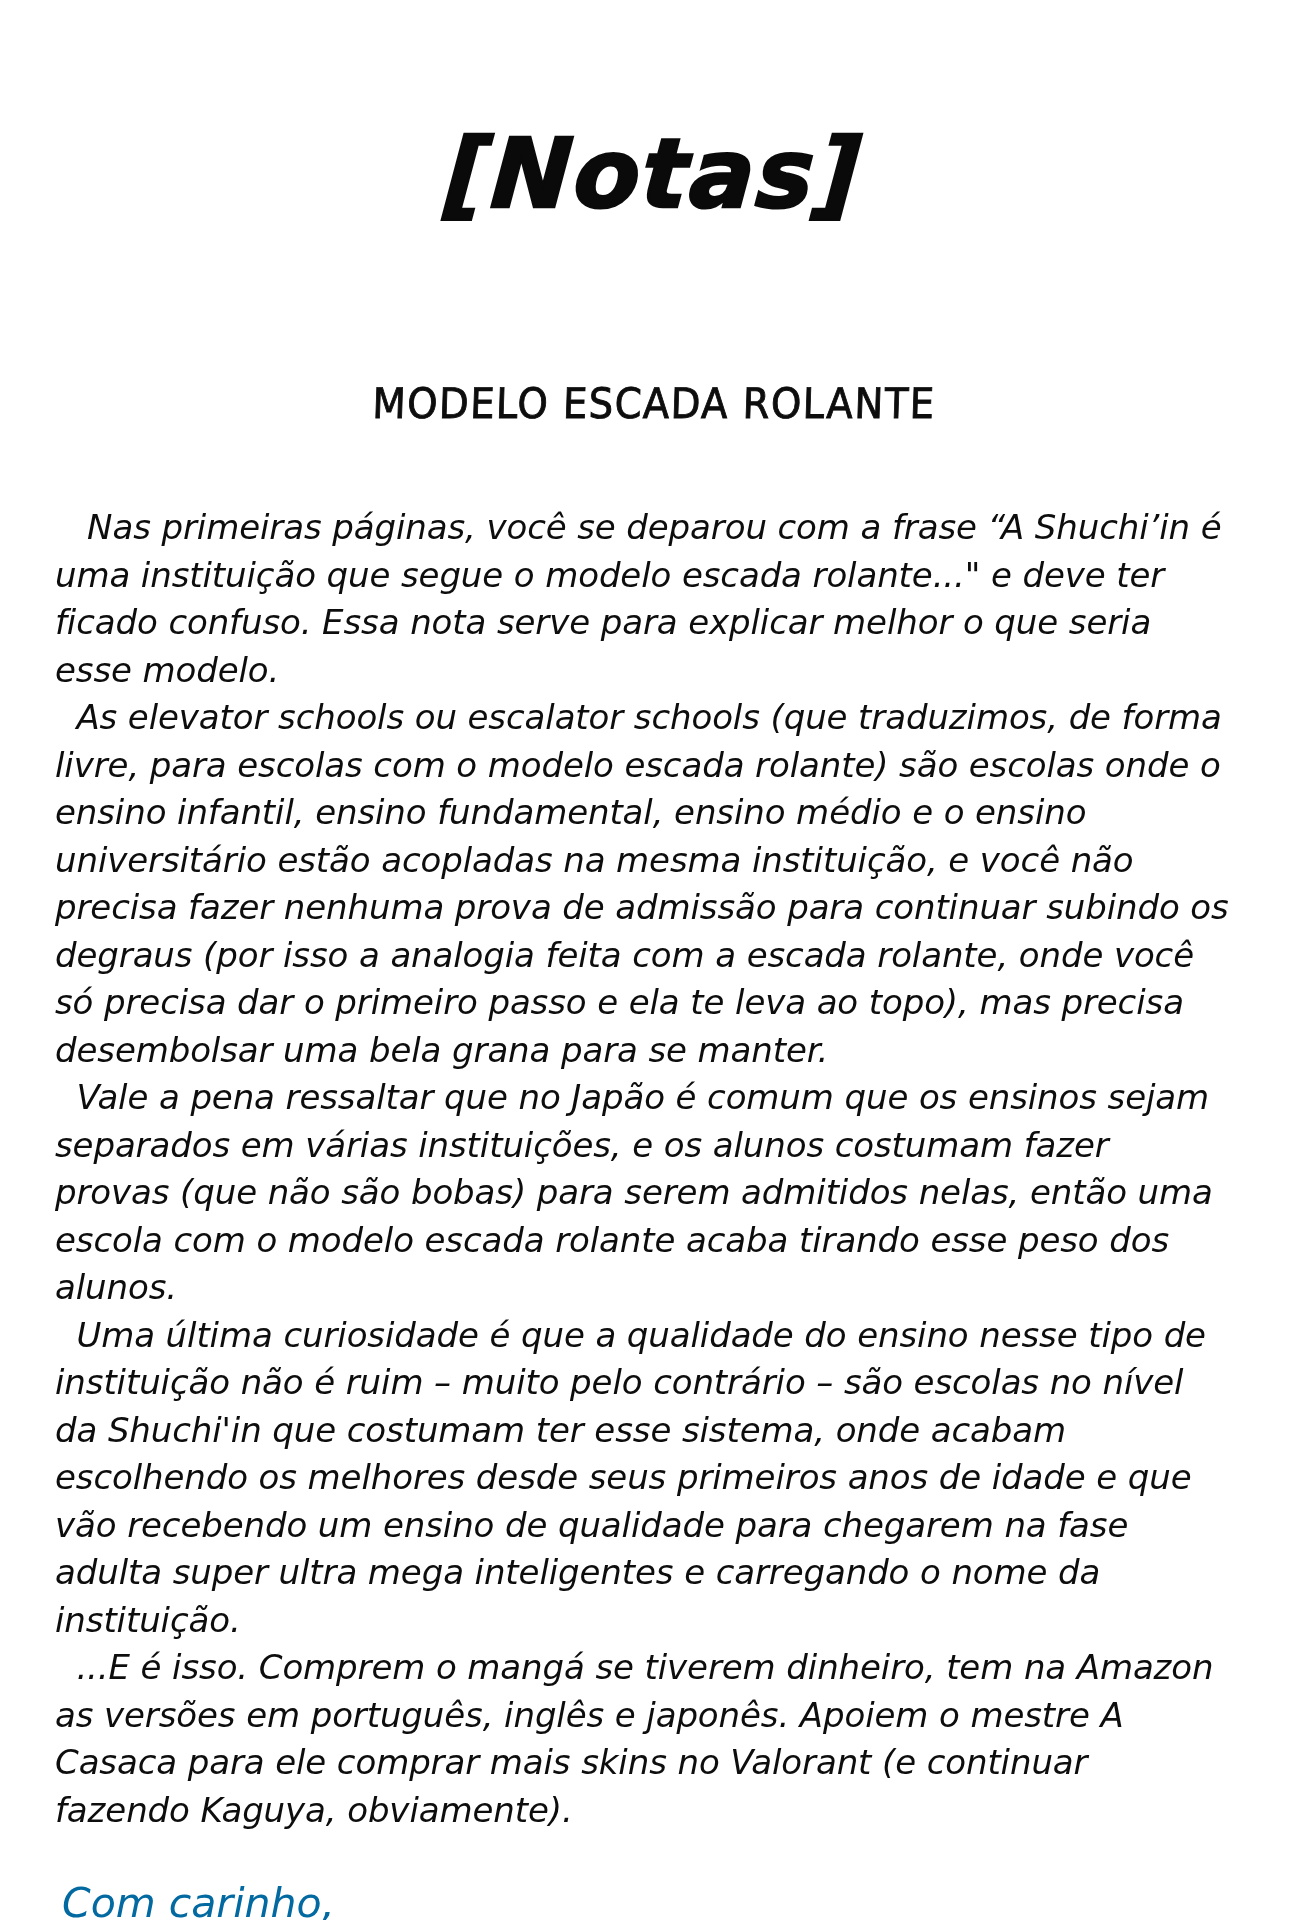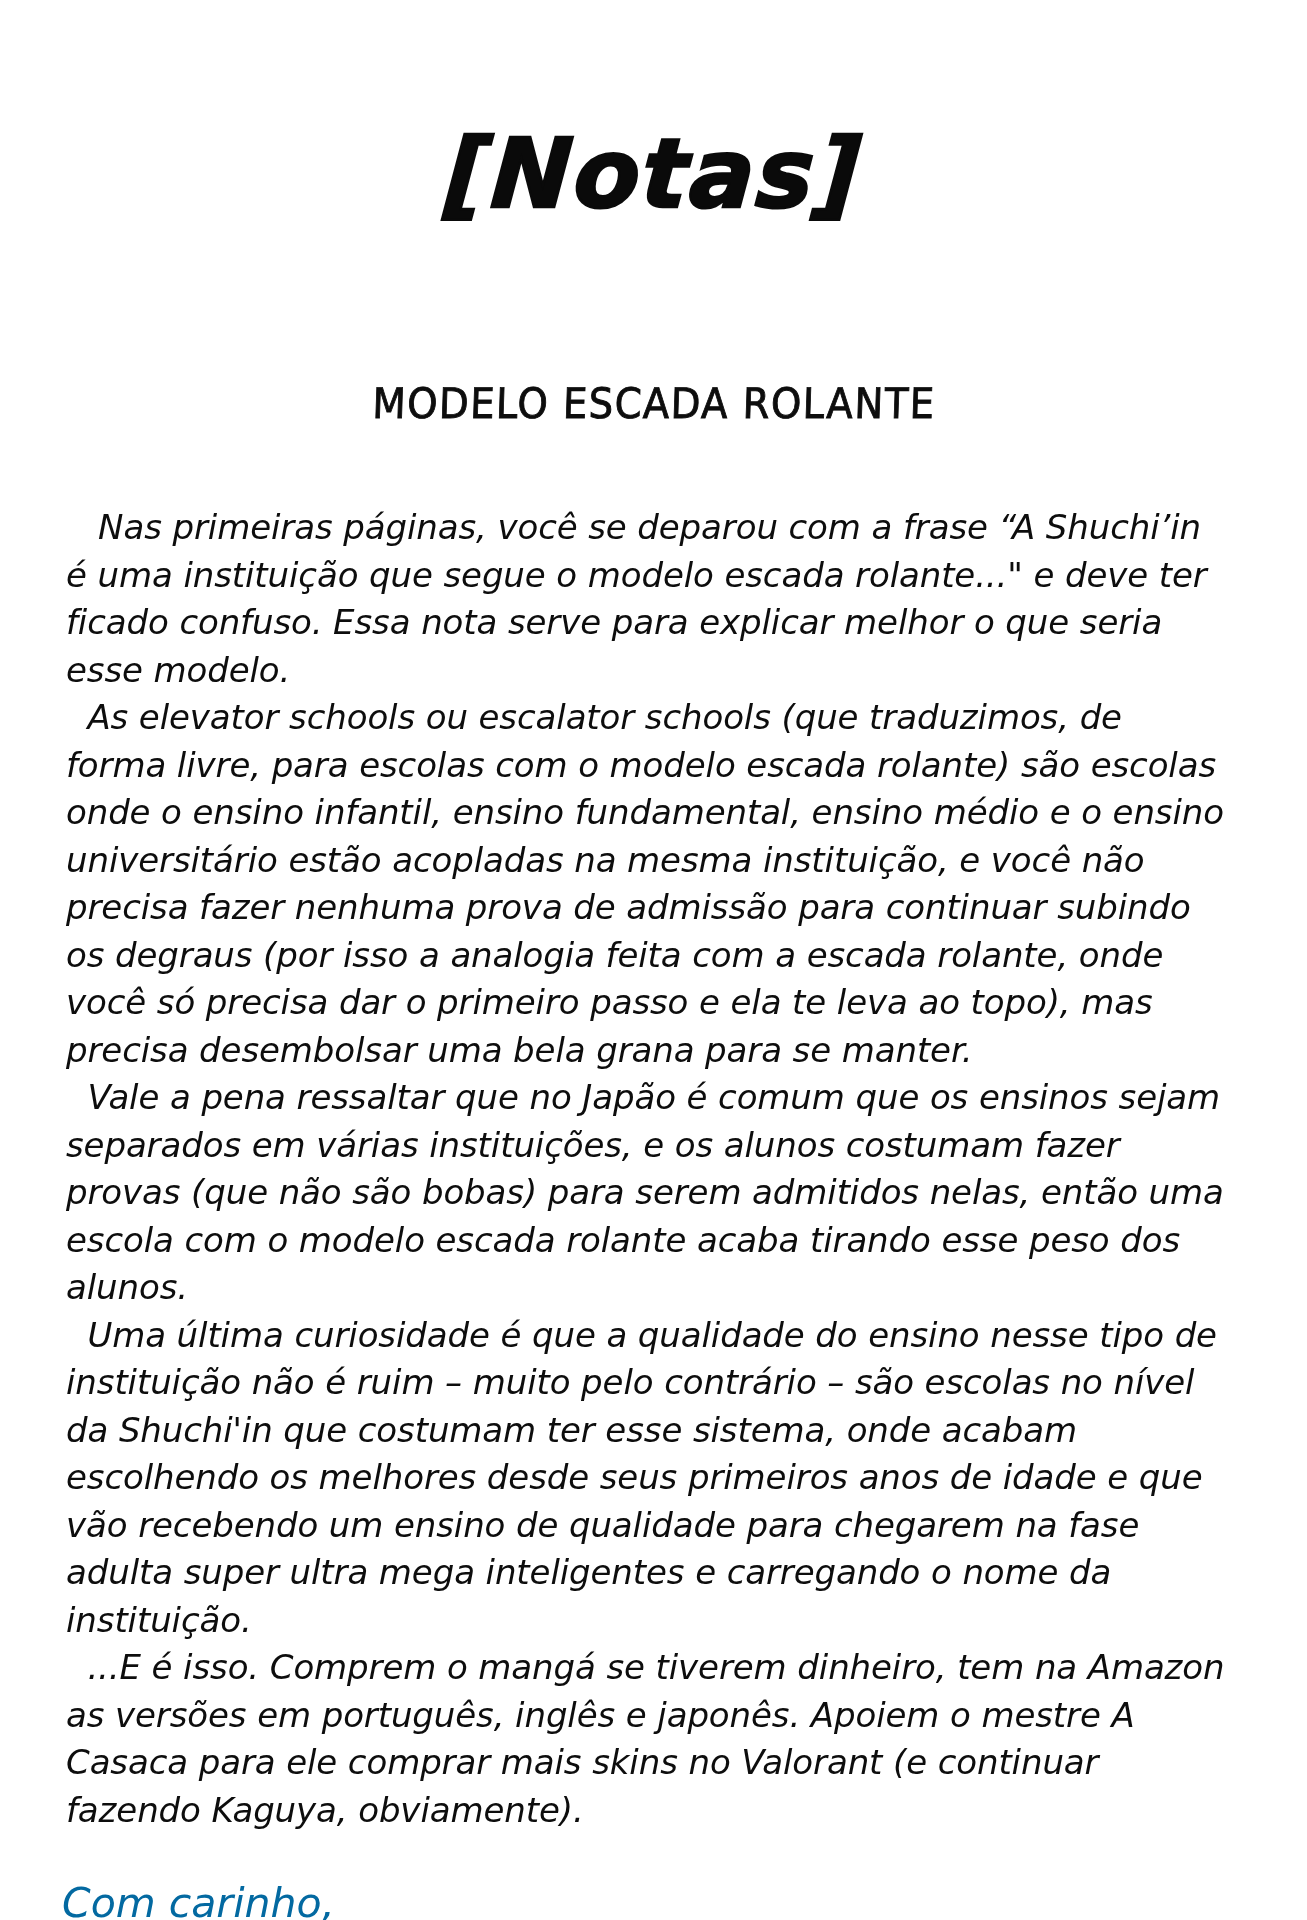--- a/index.html
+++ b/index.html
@@ -52,21 +52,21 @@
     font-size: 42px;
     line-height: 1.0;
     letter-spacing: 1.5px;
     color: #0d0d0d;
     transform: scaleX(0.92) skewX(-2deg);
     -webkit-text-stroke: 0.9px #0d0d0d;
   }
 
   
   .body-block {
-    margin: 44px 0 0 16px;
+    margin: 44px 0 0 5px;
     padding: 0 58px 0 50px;
   }
   .para {
     font-family: "DejaVu Sans", sans-serif;
     font-style: italic;
     font-weight: 400;
     font-size: 34.5px;
     line-height: 47.5px;
     color: #0d0d0d;
     margin: 0;

